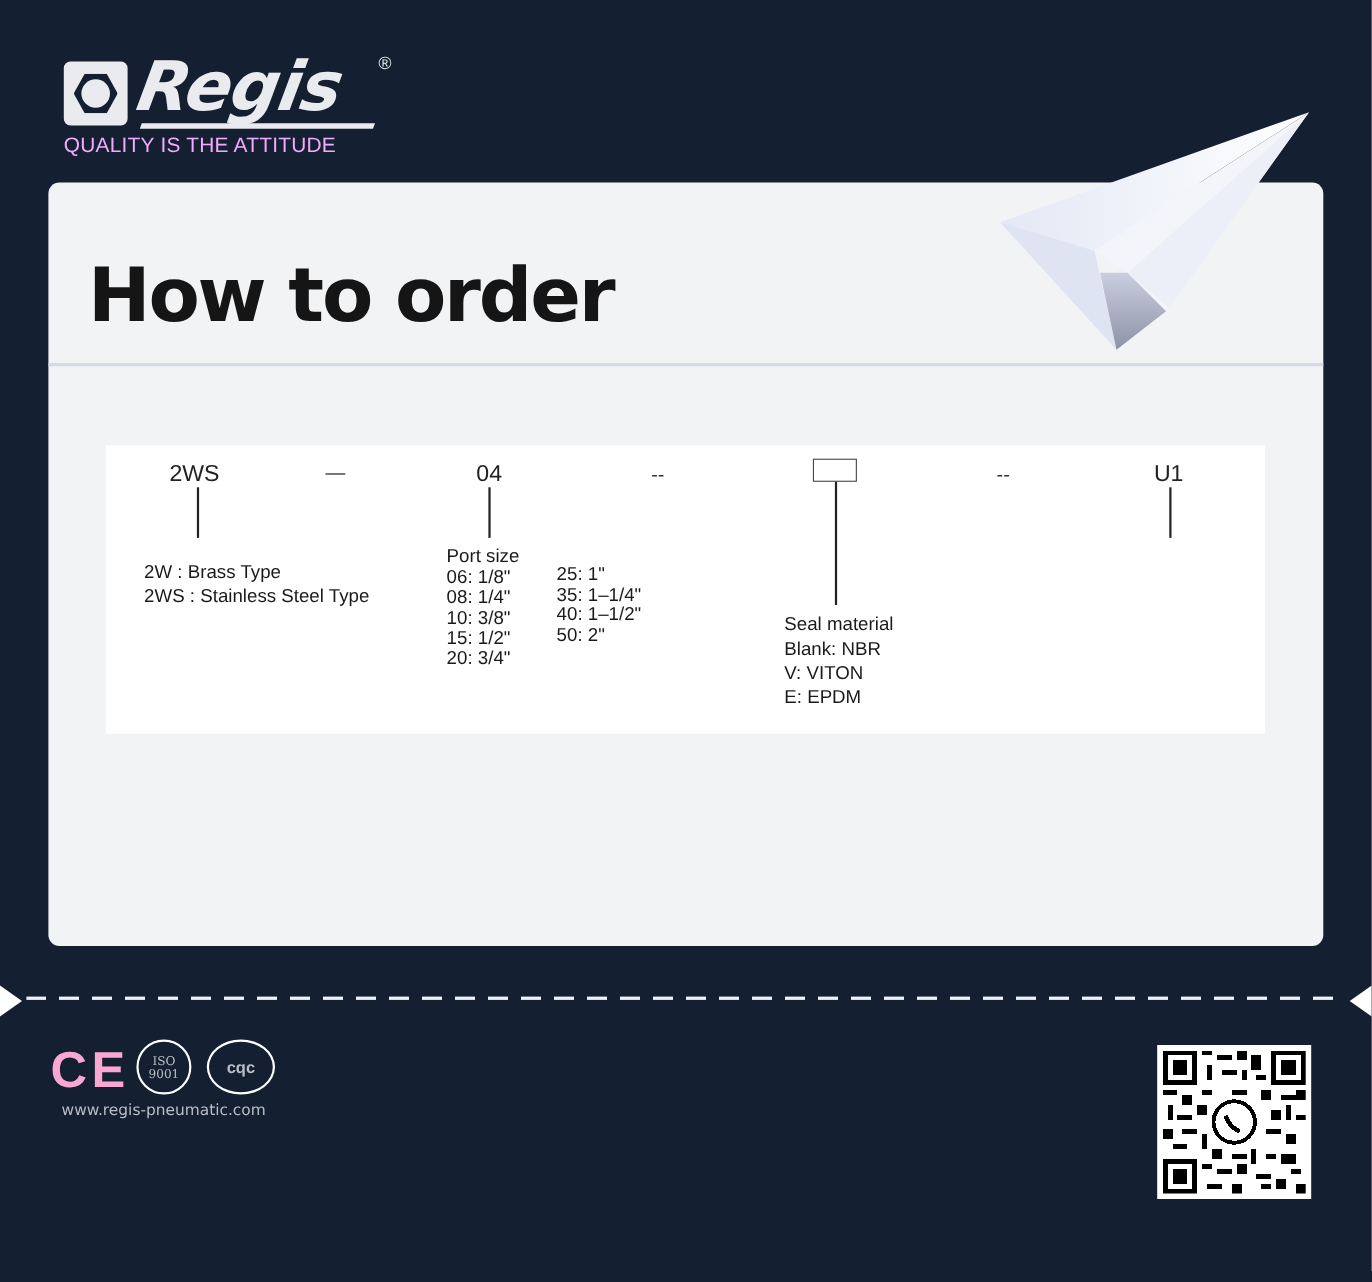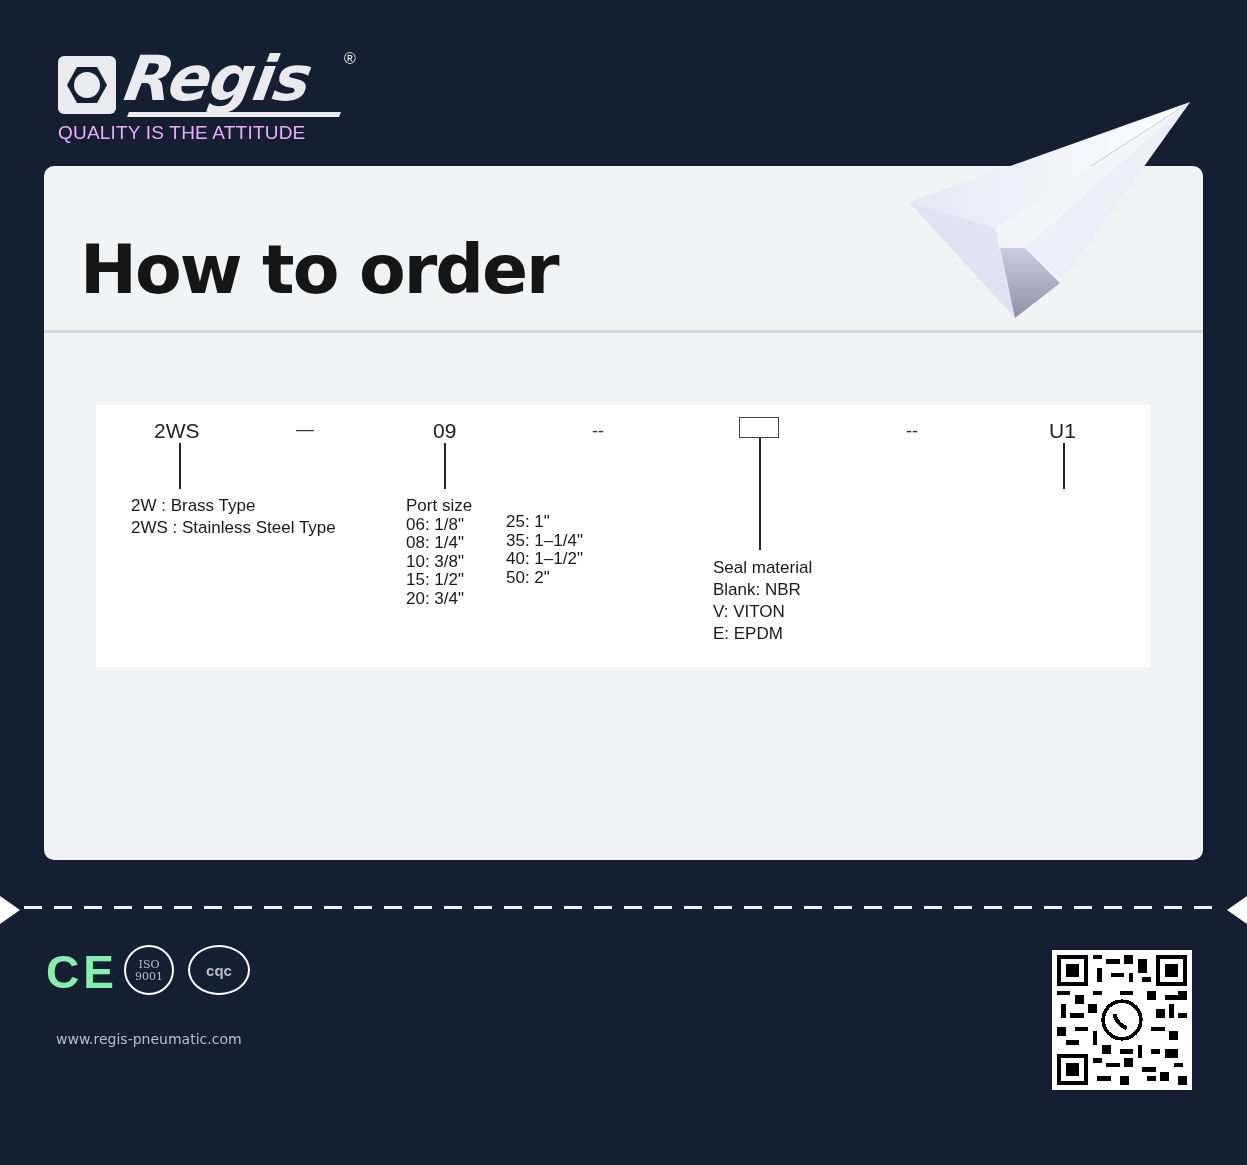--- a/index.html
+++ b/index.html
@@ -28,25 +28,25 @@
   .box { position: absolute; width: 40px; height: 21px; border: 1.5px solid #444; }
   .txt { position: absolute; font-size: 17px; line-height: 18.5px; color: #1a1a1a; white-space: nowrap; }
   .txt div { height: 18.5px; }
 
   .dash-row { position: absolute; left: 0; top: 896px; width: 1247px; height: 24px; }
   .dash-line { position: absolute; left: 24px; top: 10px; right: 24px; height: 3px; background-image: repeating-linear-gradient(90deg, #eef1f8 0 18px, transparent 18px 30px); }
   .notch-l { position: absolute; left: 0; top: 0; width: 0; height: 0; border-top: 14px solid transparent; border-bottom: 14px solid transparent; border-left: 20px solid #ffffff; }
   .notch-r { position: absolute; right: 0; top: 0; width: 0; height: 0; border-top: 14px solid transparent; border-bottom: 14px solid transparent; border-right: 20px solid #ffffff; }
 
   .certs { position: absolute; left: 46px; top: 945px; height: 52px; }
-  .ce { position: absolute; left: 0; top: 4px; font-size: 46px; font-weight: bold; color: #86efac; letter-spacing: 4px; line-height: 1; }
+  .ce { position: absolute; left: 0; top: 4px; font-size: 46px; font-weight: bold; color: #f9a8d4; letter-spacing: 4px; line-height: 1; }
   .cert-circle { position: absolute; top: 0; border-radius: 50%; border: 2px solid #ffffff; color: #b9bec6; text-align: center; font-family: "DejaVu Serif", serif; }
   .iso { left: 78px; width: 50px; height: 50px; font-size: 11px; padding-top: 12px; line-height: 12px; }
   .cqc { left: 142px; width: 62px; height: 50px; font-family: "Liberation Sans", sans-serif; font-weight: bold; font-size: 15px; padding-top: 15px; }
-  .site { position: absolute; left: 56px; top: 1002px; font-family: "DejaVu Sans", sans-serif; font-size: 14px; color: #b9bec6; white-space: nowrap; margin-top: 29px; }
+  .site { position: absolute; left: 56px; top: 1002px; font-family: "DejaVu Sans", sans-serif; font-size: 14px; color: #b9bec6; white-space: nowrap; }
 
   .qr { position: absolute; left: 1052px; top: 950px; width: 140px; height: 140px; background: #ffffff; padding: 5px; }
   .qr svg { width: 130px; height: 130px; display: block; }
 </style>
 </head>
 <body>
 
 <div class="logo">
   <div class="logo-mark">
     <div class="hex"></div>
@@ -78,27 +78,27 @@
   <polygon points="4,104 90,130 110,220" fill="#dfe4f2"></polygon>
   <polygon points="90,130 285,4 155,185 120,150" fill="#f3f5fb"></polygon>
   <polygon points="95,150 120,150 155,185 110,220" fill="url(#pg2)"></polygon>
   <polygon points="120,150 285,4 158,182" fill="#eceff8"></polygon>
 </svg>
 
 <div class="table">
 
   <div class="code" style="left:58px;top:14px;">2WS</div>
   <div class="vline" style="left:83px;top:38px;height:46px;"></div>
-  <div class="txt" style="left:35px;top:90px;line-height:22px;">
+  <div class="txt" style="left:35px;top:104px;line-height:22px;">
     <div style="height:22px">2W : Brass Type</div>
     <div style="height:22px">2WS : Stainless Steel Type</div>
   </div>
   <div class="sep" style="left:200px;top:14px;">—</div>
 
-  <div class="code" style="left:337px;top:14px;">09</div>
+  <div class="code" style="left:337px;top:14px;">04</div>
   <div class="vline" style="left:348px;top:38px;height:46px;"></div>
   <div class="txt" style="left:310px;top:92px;">
     <div>Port size</div>
     <div>06: 1/8"</div>
     <div>08: 1/4"</div>
     <div>10: 3/8"</div>
     <div>15: 1/2"</div>
     <div>20: 3/4"</div>
   </div>
   <div class="txt" style="left:410px;top:108px;">

